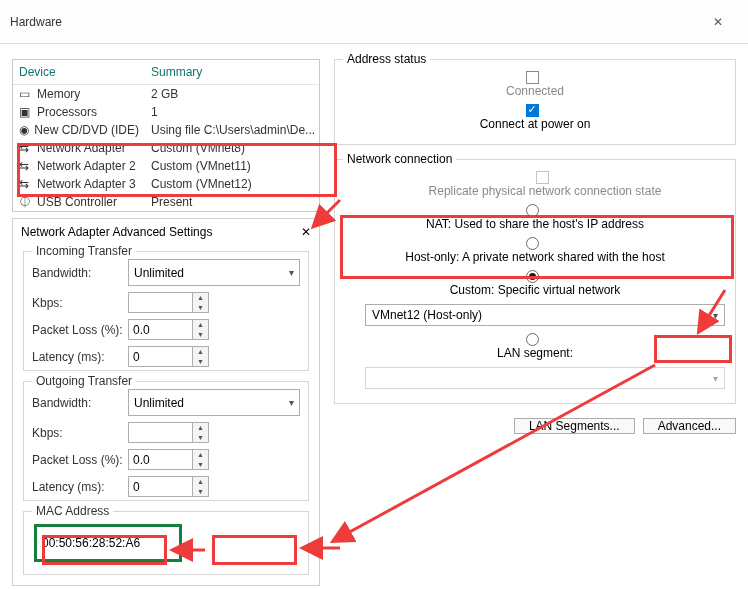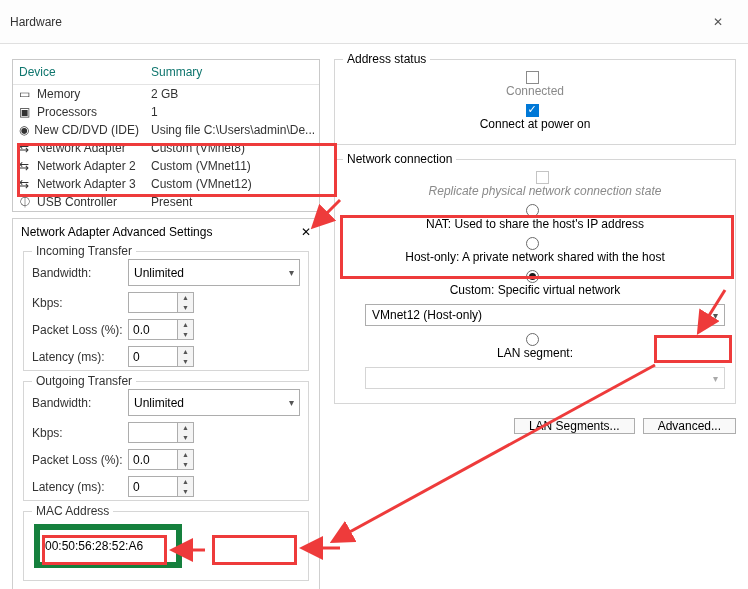--- a/index.html
+++ b/index.html
@@ -25,37 +25,37 @@
 .adv-panel { margin-top: 6px; border: 1px solid #cfcfcf; background: #fff; position: relative; }
 .adv-head { display: flex; align-items: center; padding: 6px 8px; }
 .adv-head .t { flex: 1; }
 .group { border: 1px solid #d6d6d6; margin: 6px 10px 10px 10px; padding-top: 4px; position: relative; }
 .group-title { position: absolute; top: -8px; left: 8px; background: #fff; padding: 0 4px; color: #333; }
 .row { display: flex; align-items: center; padding: 3px 8px; }
 .row label { width: 96px; color: #333; }
 .combo { flex: 1; border: 1px solid #adadad; height: 27px; display: flex; align-items: center; padding: 0 5px; justify-content: space-between; background: #fff; }
 .chev { font-size: 10px; color: #555; }
 .spin-wrap { display: flex; }
-.num-in { width: 50px; height: 21px; border: 1px solid #adadad; padding: 0 4px; background:#fff; }
+.num-in { width: 65px; height: 21px; border: 1px solid #adadad; padding: 0 4px; background:#fff; }
 .spin { width: 16px; height: 21px; border: 1px solid #adadad; border-left: none; display: flex; flex-direction: column; background:#f4f4f4;}
 .spin span { flex: 1; font-size: 7px; text-align: center; line-height: 9px; color:#555;}
-.mac-in { width: 148px; height: 24px; border: 6px solid #15803d; padding: 16px 5px; margin-right: 10px; }
+.mac-in { width: 148px; height: 24px; border: 3px solid #15803d; padding: 16px 5px; margin-right: 10px; }
 .btn { border: 1px solid #adadad; background: #f9f9f9; height: 16px; padding: 0 14px; display: inline-flex; align-items: center; }
 
 
 .rightcol { flex: 1; }
 .rgroup { border: 1px solid #d6d6d6; padding: 8px 10px 10px 10px; margin-bottom: 14px; position: relative; }
 .rgroup-title { position: absolute; top: -8px; left: 8px; background: #fff; padding: 0 4px; }
 .chk { width: 13px; height: 13px; border: 1px solid #8a8a8a; display: inline-block; vertical-align: middle; margin-right: 6px; position: relative; }
 .chk.checked { background: #0078d7; border-color:#0078d7; }
 .chk.checked::after { content:"✓"; color:#fff; position:absolute; top:-2px; left:1px; font-size:11px; }
 .rline { padding: 3px 0; display:flex; align-items:center;flex-direction:column;}
 .radio { width: 13px; height: 13px; border: 1px solid #6a6a6a; border-radius: 50%; display: inline-block; margin-right: 6px; position: relative; }
 .radio.sel::after { content:""; position:absolute; width:7px; height:7px; background:#1a1a1a; border-radius:50%; top:2px; left:2px;}
-.sublabel { color:#8a8a8a; margin-left: 20px; font-style: italic; }
+.sublabel { color:#8a8a8a; margin-left: 20px; }
 .net-select { border:1px solid #adadad; height:22px; display:flex; align-items:center; justify-content:space-between; padding: 0 6px; margin: 4px 0 4px 20px; background:#fff;}
 .btns-row { display:flex; justify-content:flex-end; gap:8px; margin-top:8px;}
 
 
 .ann { position: absolute; border: 3px solid #ee3b3b; pointer-events: none; }
 svg.arrows { position:absolute; top:0; left:0; pointer-events:none; }
 </style>
 </head>
 <body>
 

